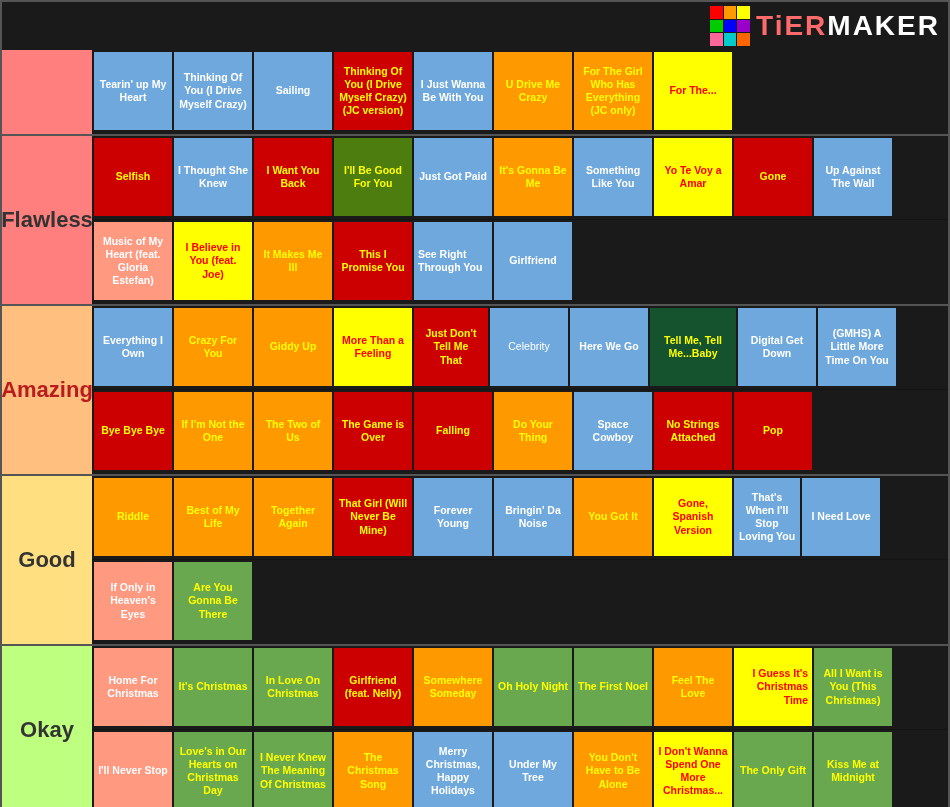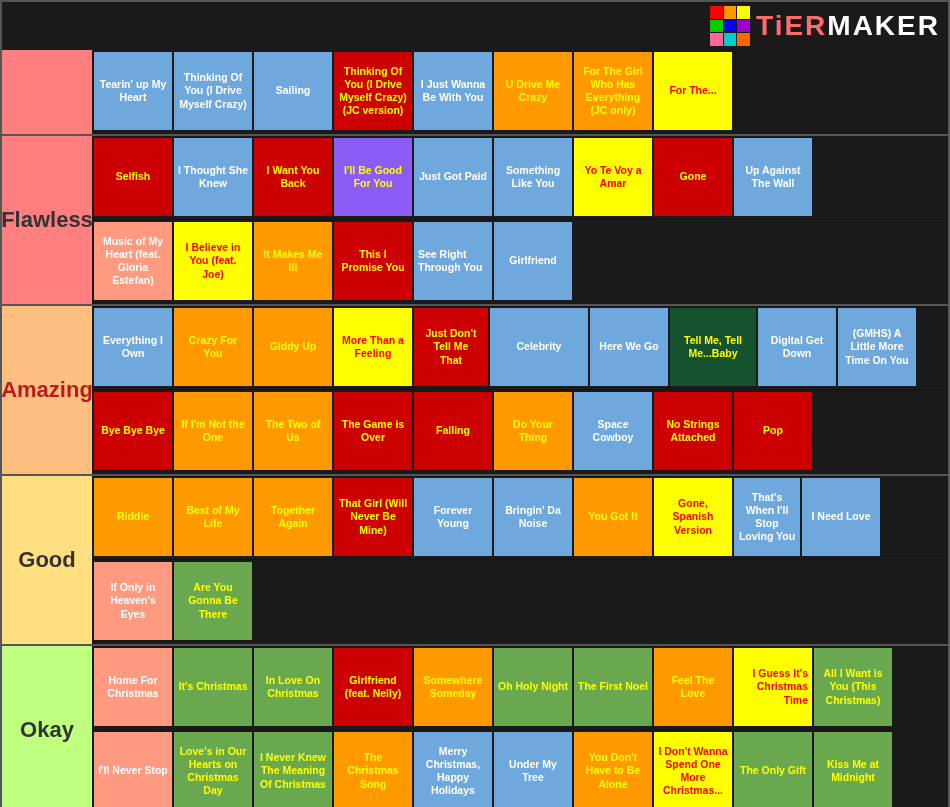--- a/index.html
+++ b/index.html
@@ -48,22 +48,23 @@
   </div>
 
   <div style="display:flex;flex-direction:column;border-bottom:2px solid #555;">
     <div style="display:flex;">
       <div style="width:90px;min-width:90px;background:#ff7f7f;display:flex;align-items:center;justify-content:center;font-size:22px;font-weight:bold;color:#333;text-align:center;padding:4px;writing-mode:horizontal-tb;" rowspan="2">Flawless</div>
       <div style="flex:1;display:flex;flex-direction:column;">
         <div style="display:flex;flex-wrap:wrap;padding:2px;gap:2px;align-content:flex-start;min-height:84px;border-bottom:1px solid rgba(0,0,0,0.2);background:#1a1a1a;" id="flawless-row-1-content">
             <div style="width: 78px; min-height: 78px; display: flex; align-items: center; justify-content: center; text-align: center; padding: 4px; font-size: 10.5px; font-weight: bold; line-height: 1.25; cursor: pointer; background: rgb(204, 0, 0); color: rgb(255, 255, 0);">Selfish</div>
             <div style="width: 78px; min-height: 78px; display: flex; align-items: center; justify-content: center; text-align: center; padding: 4px; font-size: 10.5px; font-weight: bold; line-height: 1.25; cursor: pointer; background: rgb(111, 168, 220); color: rgb(255, 255, 255);">I Thought She Knew</div>
             <div style="width: 78px; min-height: 78px; display: flex; align-items: center; justify-content: center; text-align: center; padding: 4px; font-size: 10.5px; font-weight: bold; line-height: 1.25; cursor: pointer; background: rgb(204, 0, 0); color: rgb(255, 255, 0);">I Want You Back</div>
-            <div style="width: 78px; min-height: 78px; display: flex; align-items: center; justify-content: center; text-align: center; padding: 4px; font-size: 10.5px; font-weight: bold; line-height: 1.25; cursor: pointer; background: #8b5cf6; color: rgb(255, 255, 0);">I'll Be Good For You</div>
+            <div style="width: 78px; min-height: 78px; display: flex; align-items: center; justify-content: center; text-align: center; padding: 4px; font-size: 10.5px; font-weight: bold; line-height: 1.25; cursor: pointer; background: #4d7c0f; color: rgb(255, 255, 0);">I'll Be Good For You</div>
             <div style="width: 78px; min-height: 78px; display: flex; align-items: center; justify-content: center; text-align: center; padding: 4px; font-size: 10.5px; font-weight: bold; line-height: 1.25; cursor: pointer; background: rgb(111, 168, 220); color: rgb(255, 255, 255);">Just Got Paid</div>
+            <div style="width: 78px; min-height: 78px; display: flex; align-items: center; justify-content: center; text-align: center; padding: 4px; font-size: 10.5px; font-weight: bold; line-height: 1.25; cursor: pointer; background: rgb(255, 153, 0); color: rgb(255, 255, 0);">It's Gonna Be Me</div>
             <div style="width: 78px; min-height: 78px; display: flex; align-items: center; justify-content: center; text-align: center; padding: 4px; font-size: 10.5px; font-weight: bold; line-height: 1.25; cursor: pointer; background: rgb(111, 168, 220); color: rgb(255, 255, 255);">Something Like You</div>
             <div style="width: 78px; min-height: 78px; display: flex; align-items: center; justify-content: center; text-align: center; padding: 4px; font-size: 10.5px; font-weight: bold; line-height: 1.25; cursor: pointer; background: rgb(255, 255, 0); color: rgb(255, 0, 0);">Yo Te Voy a Amar</div>
             <div style="width: 78px; min-height: 78px; display: flex; align-items: center; justify-content: center; text-align: center; padding: 4px; font-size: 10.5px; font-weight: bold; line-height: 1.25; cursor: pointer; background: rgb(204, 0, 0); color: rgb(255, 255, 0);">Gone</div>
             <div style="width: 78px; min-height: 78px; display: flex; align-items: center; justify-content: center; text-align: center; padding: 4px; font-size: 10.5px; font-weight: bold; line-height: 1.25; cursor: pointer; background: rgb(111, 168, 220); color: rgb(255, 255, 255);">Up Against The Wall</div>
           </div>
         <div style="display:flex;flex-wrap:wrap;padding:2px;gap:2px;align-content:flex-start;min-height:84px;background:#1a1a1a;" id="flawless-row-2-content">
             <div style="width: 78px; min-height: 78px; display: flex; align-items: center; justify-content: center; text-align: center; padding: 4px; font-size: 10.5px; font-weight: bold; line-height: 1.25; cursor: pointer; background: rgb(255, 153, 128); color: rgb(255, 255, 255);">Music of My Heart (feat. Gloria Estefan)</div>
             <div style="width: 78px; min-height: 78px; display: flex; align-items: center; justify-content: center; text-align: center; padding: 4px; font-size: 10.5px; font-weight: bold; line-height: 1.25; cursor: pointer; background: rgb(255, 255, 0); color: rgb(255, 0, 0);">I Believe in You (feat. Joe)</div>
             <div style="width: 78px; min-height: 78px; display: flex; align-items: center; justify-content: center; text-align: center; padding: 4px; font-size: 10.5px; font-weight: bold; line-height: 1.25; cursor: pointer; background: rgb(255, 153, 0); color: rgb(255, 255, 0);">It Makes Me Ill</div>
             <div style="width: 78px; min-height: 78px; display: flex; align-items: center; justify-content: center; text-align: center; padding: 4px; font-size: 10.5px; font-weight: bold; line-height: 1.25; cursor: pointer; background: rgb(204, 0, 0); color: rgb(255, 255, 0);">This I Promise You</div>
@@ -77,21 +78,21 @@
   <div style="display:flex;flex-direction:column;border-bottom:2px solid #555;">
     <div style="display:flex;">
       <div style="width:90px;min-width:90px;background:#ffbf7f;display:flex;align-items:center;justify-content:center;font-size:22px;font-weight:bold;color:#b91c1c;text-align:center;padding:4px;">Amazing</div>
       <div style="flex:1;display:flex;flex-direction:column;">
         <div style="display:flex;flex-wrap:wrap;padding:2px;gap:2px;align-content:flex-start;min-height:84px;border-bottom:1px solid rgba(0,0,0,0.2);background:#1a1a1a;" id="amazing-row-1-content">
             <div style="width: 78px; min-height: 78px; display: flex; align-items: center; justify-content: center; text-align: center; padding: 4px; font-size: 10.5px; font-weight: bold; line-height: 1.25; cursor: pointer; background: rgb(111, 168, 220); color: rgb(255, 255, 255);">Everything I Own</div>
             <div style="width: 78px; min-height: 78px; display: flex; align-items: center; justify-content: center; text-align: center; padding: 4px; font-size: 10.5px; font-weight: bold; line-height: 1.25; cursor: pointer; background: rgb(255, 153, 0); color: rgb(255, 255, 0);">Crazy For You</div>
             <div style="width: 78px; min-height: 78px; display: flex; align-items: center; justify-content: center; text-align: center; padding: 4px; font-size: 10.5px; font-weight: bold; line-height: 1.25; cursor: pointer; background: rgb(255, 153, 0); color: rgb(255, 255, 0);">Giddy Up</div>
             <div style="width: 78px; min-height: 78px; display: flex; align-items: center; justify-content: center; text-align: center; padding: 4px; font-size: 10.5px; font-weight: bold; line-height: 1.25; cursor: pointer; background: rgb(255, 255, 0); color: rgb(255, 0, 0);">More Than a Feeling</div>
             <div style="width: 74px; min-height: 78px; display: flex; align-items: center; justify-content: center; text-align: center; padding: 8px; font-size: 10.5px; font-weight: bold; line-height: 1.25; cursor: pointer; background: rgb(204, 0, 0); color: rgb(255, 255, 0);">Just Don't Tell Me That</div>
-            <div style="width: 98px; min-height: 78px; display: flex; align-items: center; justify-content: center; text-align: center; padding: 20px; font-size: 10.5px; font-weight: bold; line-height: 1.25; cursor: pointer; background: rgb(111, 168, 220); color: rgb(255, 255, 255);">Celebrity</div>
+            <div style="width: 78px; min-height: 78px; display: flex; align-items: center; justify-content: center; text-align: center; padding: 20px; font-size: 10.5px; font-weight: normal; line-height: 1.25; cursor: pointer; background: rgb(111, 168, 220); color: rgb(255, 255, 255);">Celebrity</div>
             <div style="width: 78px; min-height: 78px; display: flex; align-items: center; justify-content: center; text-align: center; padding: 4px; font-size: 10.5px; font-weight: bold; line-height: 1.25; cursor: pointer; background: rgb(111, 168, 220); color: rgb(255, 255, 255);">Here We Go</div>
             <div style="width: 86px; min-height: 78px; display: flex; align-items: center; justify-content: center; text-align: center; padding: 4px; font-size: 10.5px; font-weight: bold; line-height: 1.25; cursor: pointer; background: #14532d; color: rgb(255, 255, 0);">Tell Me, Tell Me...Baby</div>
             <div style="width: 78px; min-height: 78px; display: flex; align-items: center; justify-content: center; text-align: center; padding: 4px; font-size: 10.5px; font-weight: bold; line-height: 1.25; cursor: pointer; background: rgb(111, 168, 220); color: rgb(255, 255, 255);">Digital Get Down</div>
             <div style="width: 78px; min-height: 78px; display: flex; align-items: center; justify-content: center; text-align: center; padding: 4px; font-size: 10.5px; font-weight: bold; line-height: 1.25; cursor: pointer; background: rgb(111, 168, 220); color: rgb(255, 255, 255);">(GMHS) A Little More Time On You</div>
           </div>
         <div style="display:flex;flex-wrap:wrap;padding:2px;gap:2px;align-content:flex-start;min-height:84px;background:#1a1a1a;" id="amazing-row-2-content">
             <div style="width: 78px; min-height: 78px; display: flex; align-items: center; justify-content: center; text-align: center; padding: 4px; font-size: 10.5px; font-weight: bold; line-height: 1.25; cursor: pointer; background: rgb(204, 0, 0); color: rgb(255, 255, 0);">Bye Bye Bye</div>
             <div style="width: 78px; min-height: 78px; display: flex; align-items: center; justify-content: center; text-align: center; padding: 4px; font-size: 10.5px; font-weight: bold; line-height: 1.25; cursor: pointer; background: rgb(255, 153, 0); color: rgb(255, 255, 0);">If I'm Not the One</div>
             <div style="width: 78px; min-height: 78px; display: flex; align-items: center; justify-content: center; text-align: center; padding: 4px; font-size: 10.5px; font-weight: bold; line-height: 1.25; cursor: pointer; background: rgb(255, 153, 0); color: rgb(255, 255, 0);">The Two of Us</div>
             <div style="width: 78px; min-height: 78px; display: flex; align-items: center; justify-content: center; text-align: center; padding: 4px; font-size: 10.5px; font-weight: bold; line-height: 1.25; cursor: pointer; background: rgb(204, 0, 0); color: rgb(255, 255, 0);">The Game is Over</div>

